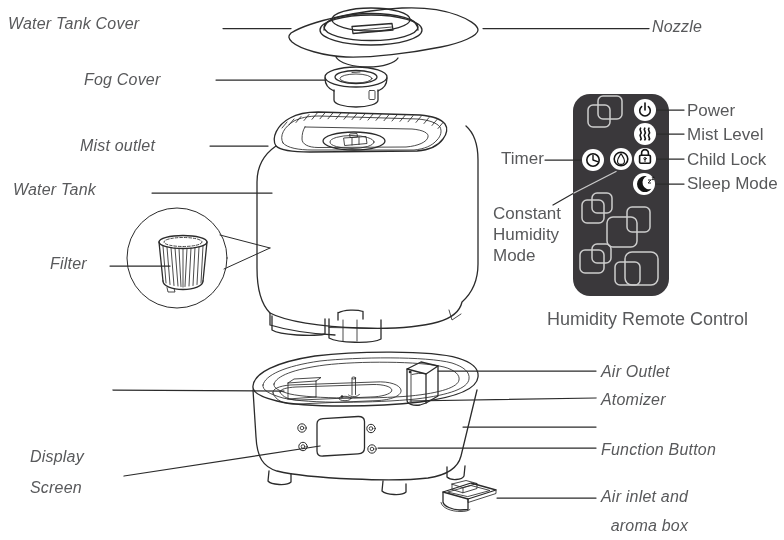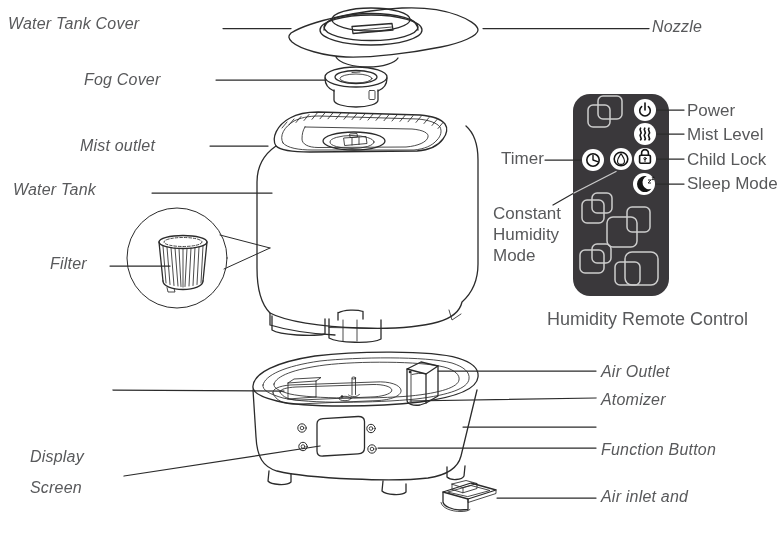--- a/index.html
+++ b/index.html
@@ -256,15 +256,16 @@
 <div class="lbl lbl-lg stack lh31" style="left:30px;top:441px">
   <span class="line">Display</span>
   <span class="line">Screen</span>
 </div>
 
 <div class="lbl lbl-lg" style="left:601px;top:387px">Atomizer</div>
 <div class="lbl lbl-lg" style="left:601px;top:359px">Air Outlet</div>
 <div class="lbl lbl-lg" style="left:601px;top:437px">Function Button</div>
 <div class="lbl lbl-lg stack lh29" style="left:601px;top:482px">
   <span class="line">Air inlet and</span>
+  <span class="line">aroma box</span>
 </div>
 
 </div>
 
 </body></html>

